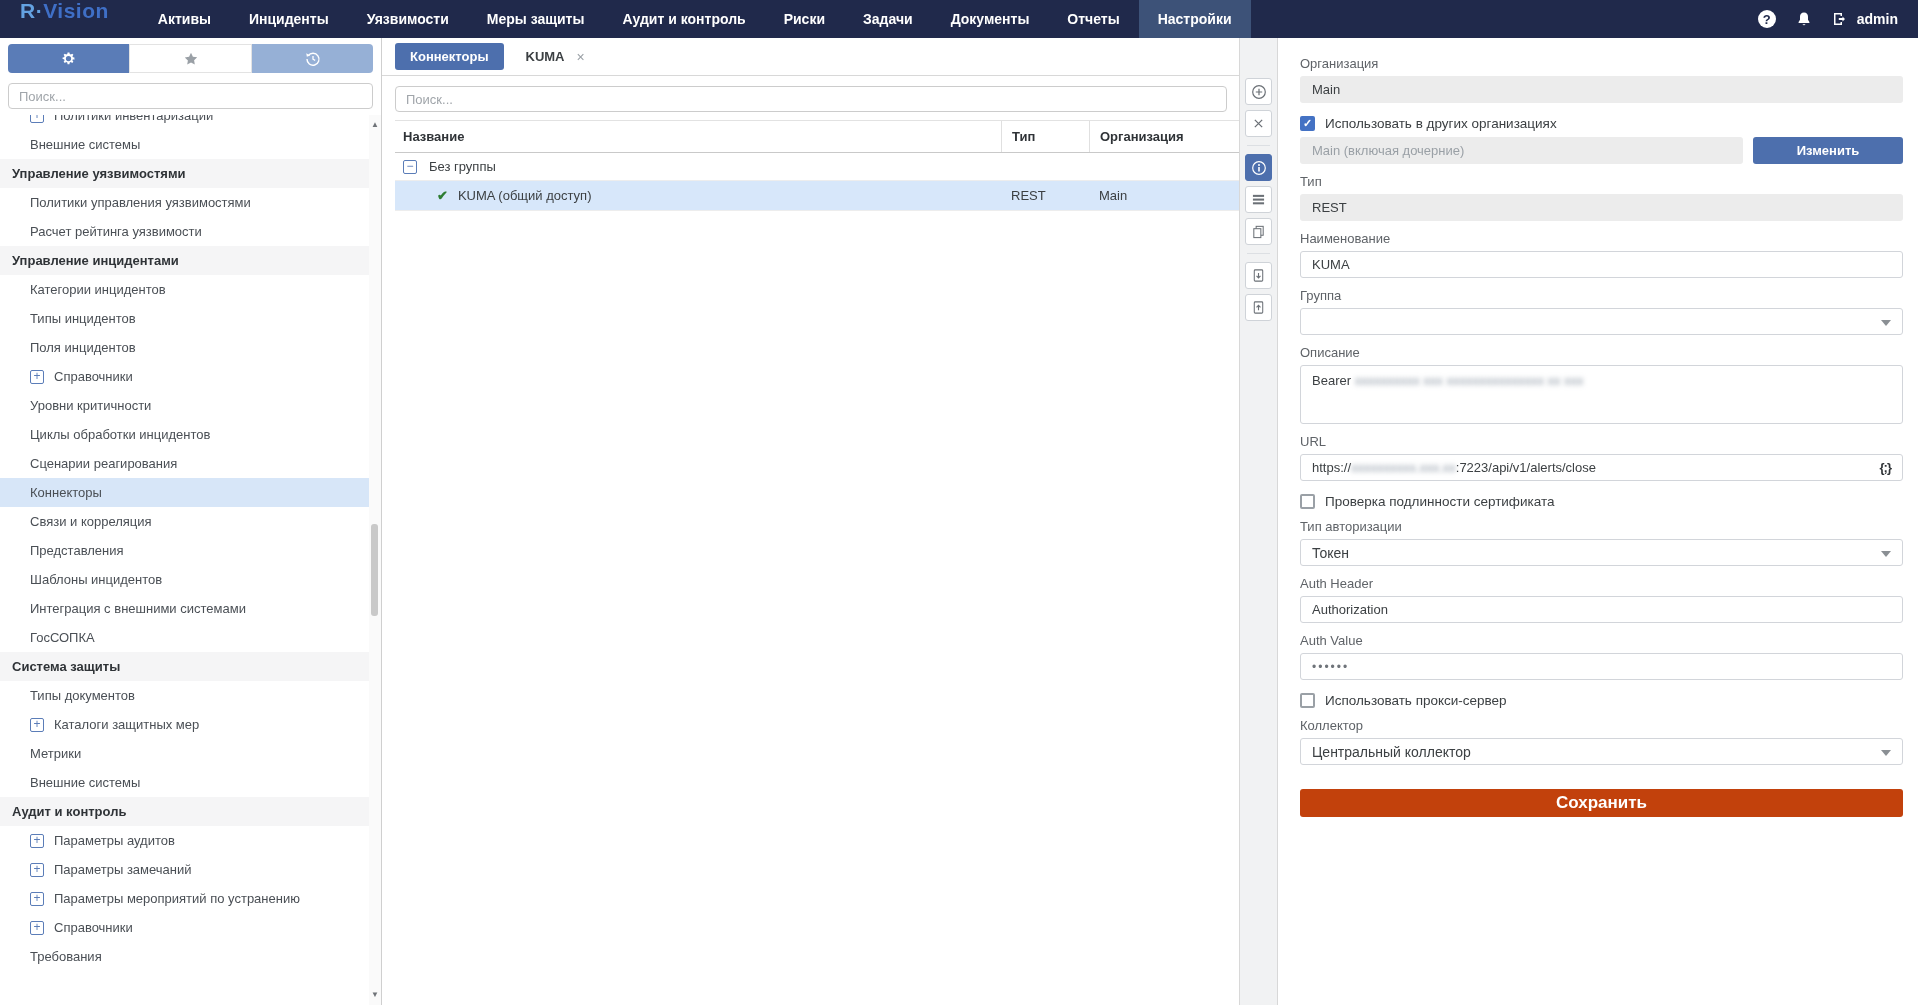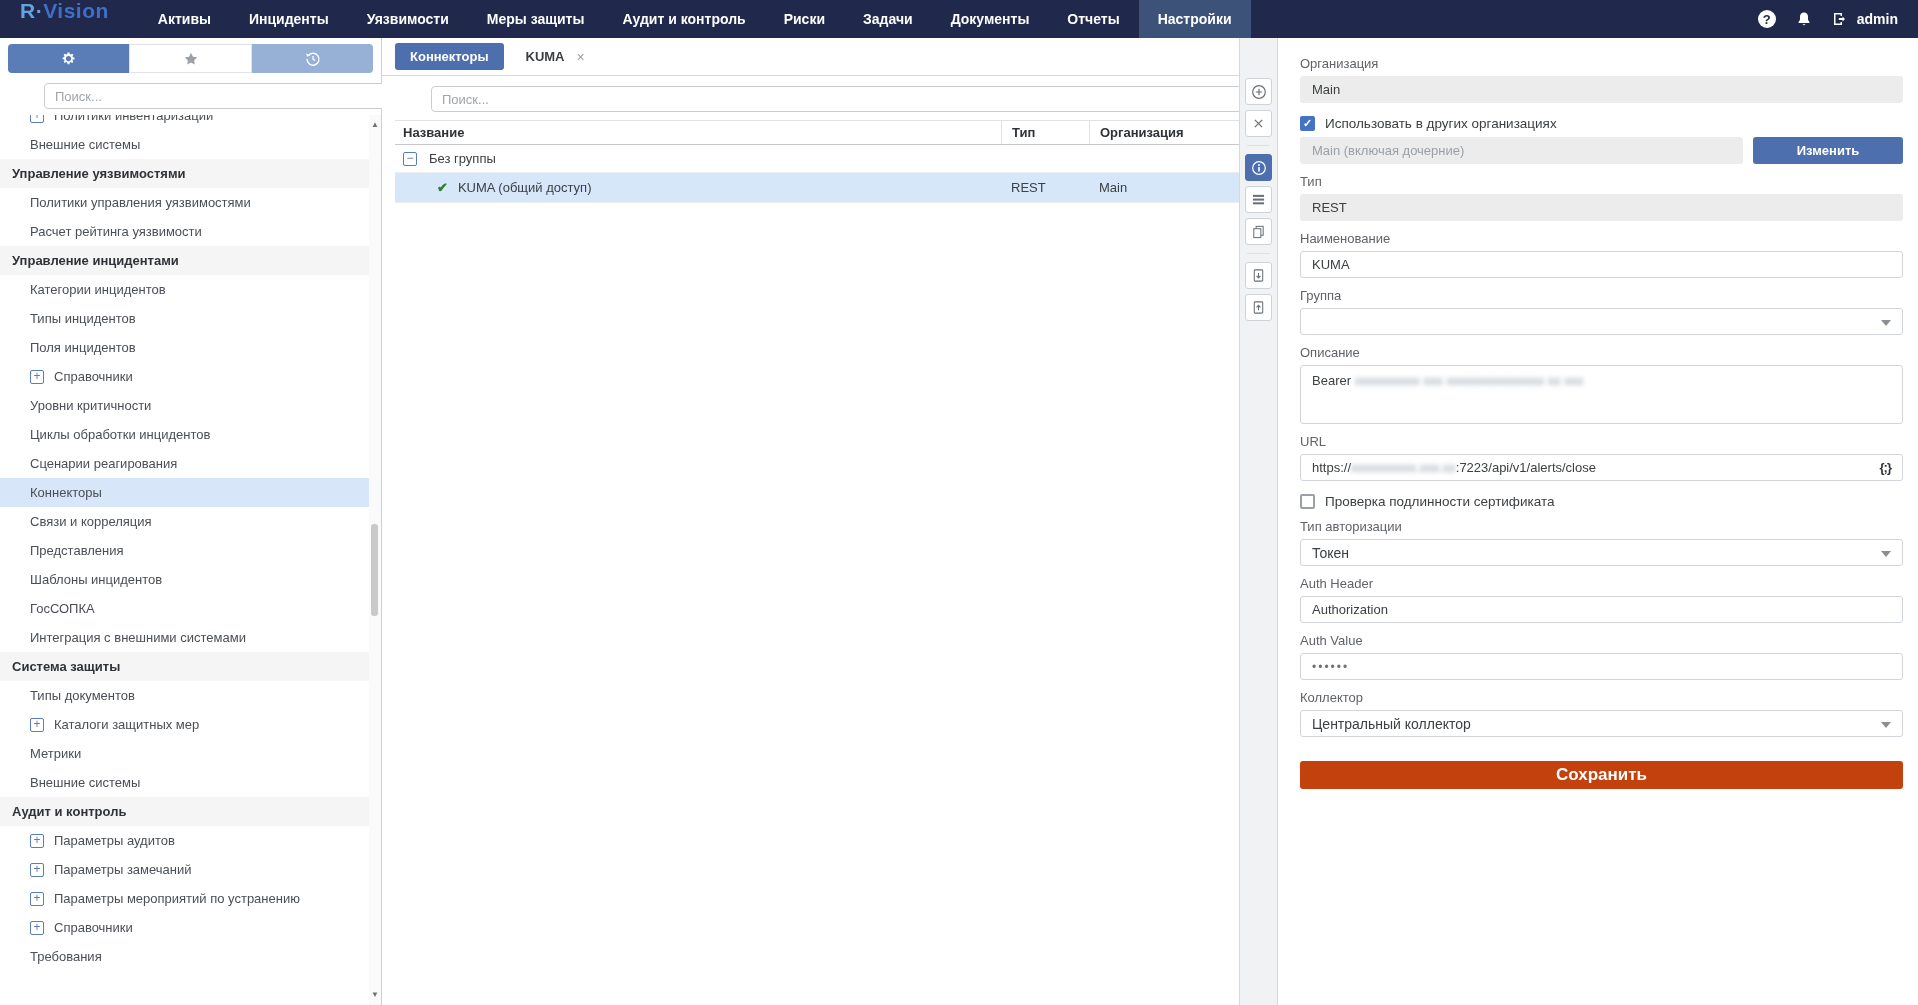--- a/index.html
+++ b/index.html
@@ -24,21 +24,21 @@
   .main { flex:1; display:flex; min-height:0; }
 
   
   .sidebar { width:382px; border-right:1px solid #cfcfcf; display:flex; flex-direction:column; min-height:0; }
   .seg { display:flex; margin:6px 8px 4px 8px; height:29px; border-radius:4px; overflow:hidden; flex-shrink:0; }
   .seg-btn { flex:1; display:flex; align-items:center; justify-content:center; cursor:pointer; }
   .seg-btn.seg-active { background:#5a7cb7; color:#fff; }
   .seg-btn.seg-star { background:#fff; border:1px solid #e3e3e3; color:#9aa0a6; }
   .seg-btn.seg-hist { background:#96b0d6; color:#fff; }
   .side-search { margin:6px 8px 4px 8px; flex-shrink:0; }
-  input.search { width:100%; height:26px; border:1px solid #ccc; border-radius:4px; padding:8px 10px; font-size:13px; font-family:"Liberation Sans",sans-serif; color:#3c4043; outline:none;margin-left:36px; }
+  input.search { width:100%; height:26px; border:1px solid #ccc; border-radius:4px; padding:8px 10px; font-size:13px; font-family:"Liberation Sans",sans-serif; color:#3c4043; outline:none; }
   input.search::placeholder { color:#a0a5aa; }
   .tree-wrap { flex:1; position:relative; overflow:hidden; margin-top:2px; }
   .tree { margin-top:-14px; }
   .tree-item { height:29px; display:flex; align-items:center; padding-left:30px; font-size:13px; color:#4a4f55; cursor:pointer; white-space:nowrap; }
   .tree-item.section { padding-left:12px; font-weight:700; color:#2f3337; background:#f5f5f6; cursor:default; }
   .tree-item.selected { background:#d7e6f8; }
   .tree-item .expand-box { width:14px; height:14px; border:1px solid #5b7db8; border-radius:2px; color:#5b7db8; background:#fff; font-size:12px; line-height:11px; display:flex; align-items:center; justify-content:center; margin-right:10px; flex-shrink:0; }
   
   .sb-scroll { position:absolute; top:0; right:0; width:12px; height:100%; background:#fafafa; }
   .sb-arrow { position:absolute; left:2px; width:8px; height:8px; color:#6f7378; font-size:8px; line-height:8px; text-align:center; cursor:pointer; }
@@ -47,21 +47,21 @@
   .sb-thumb { position:absolute; left:2px; top:46%; width:7px; height:92px; background:#c9c9c9; border-radius:3px; cursor:grab; }
 
   
   .middle { flex:1; display:flex; flex-direction:column; min-width:0; background:#fff; }
   .tabs { height:38px; display:flex; align-items:center; padding-left:13px; border-bottom:1px solid #d8d8d8; flex-shrink:0; gap:6px; }
   .tab-active { background:#4d6fad; color:#fff; font-size:13px; font-weight:700; padding:6px 15px; border-radius:3px; cursor:pointer; }
   .tab-plain { display:flex; align-items:center; gap:12px; font-size:13px; font-weight:700; color:#3c4043; padding:6px 10px 6px 16px; cursor:pointer; }
   .tab-close { color:#9aa0a6; font-size:14px; font-weight:400; cursor:pointer; }
   .mid-search { padding:10px 12px 8px 13px; flex-shrink:0; }
   .grid { flex:1; display:flex; flex-direction:column; min-height:0; }
-  .g-head { display:flex; align-items:center; height:25px; border-top:1px solid #e2e2e2; border-bottom:1px solid #c9c9c9; font-size:13px; font-weight:700; color:#2f3337; margin:0 0 0 13px; flex-shrink:0; }
+  .g-head { display:flex; align-items:center; height:33px; border-top:1px solid #e2e2e2; border-bottom:1px solid #c9c9c9; font-size:13px; font-weight:700; color:#2f3337; margin:0 0 0 13px; flex-shrink:0; }
   .col-name { flex:1; padding-left:8px; display:flex; align-items:center; min-width:0; }
   .col-type { width:88px; padding-left:10px; border-left:1px solid #e0e0e0; align-self:stretch; display:flex; align-items:center; }
   .col-org  { width:150px; padding-left:10px; border-left:1px solid #e0e0e0; align-self:stretch; display:flex; align-items:center; }
   .g-row { display:flex; align-items:center; height:28px; font-size:13px; color:#3c4043; margin-left:13px; border-bottom:1px solid #ededed; cursor:pointer; }
   .g-row .col-type, .g-row .col-org { border-left:none; }
   .group-box { width:14px; height:14px; border:1px solid #5b7db8; border-radius:2px; color:#5b7db8; background:#fff; font-size:12px; line-height:11px; display:flex; align-items:center; justify-content:center; margin:0 12px 0 8px; flex-shrink:0; }
   .g-row.sel { background:#d7e7fa; height:30px; }
   .row-check { color:#2e7d32; font-size:13px; font-weight:700; margin:0 10px 0 34px; }
 
   
@@ -201,24 +201,24 @@
             <div class="tree-item">
               <span>Связи и корреляция</span>
             </div>
             <div class="tree-item">
               <span>Представления</span>
             </div>
             <div class="tree-item">
               <span>Шаблоны инцидентов</span>
             </div>
             <div class="tree-item">
+              <span>Интеграция с внешними системами</span>
+            </div>
+            <div class="tree-item">
               <span>ГосСОПКА</span>
-            </div>
-            <div class="tree-item">
-              <span>Интеграция с внешними системами</span>
             </div>
             <div class="tree-item section">
               <span>Система защиты</span>
             </div>
             <div class="tree-item">
               <span>Типы документов</span>
             </div>
             <div class="tree-item">
               <span class="expand-box">+</span>
               <span>Каталоги защитных мер</span>
@@ -391,20 +391,24 @@
         <span>Токен</span>
         <span class="caret"></span>
       </div>
 
       <div class="flabel">Auth Header</div>
       <input class="finput" value="Authorization" style="">
 
       <div class="flabel">Auth Value</div>
       <div class="finput masked" style="display:flex;align-items:center">••••••</div>
 
+      <div class="chk-row">
+        <span class="chk"></span>
+        <span>Использовать прокси-сервер</span>
+      </div>
 
       <div class="flabel">Коллектор</div>
       <div class="fselect">
         <span>Центральный коллектор</span>
         <span class="caret"></span>
       </div>
 
       <button class="save-btn">Сохранить</button>
     </div>
   </div>

